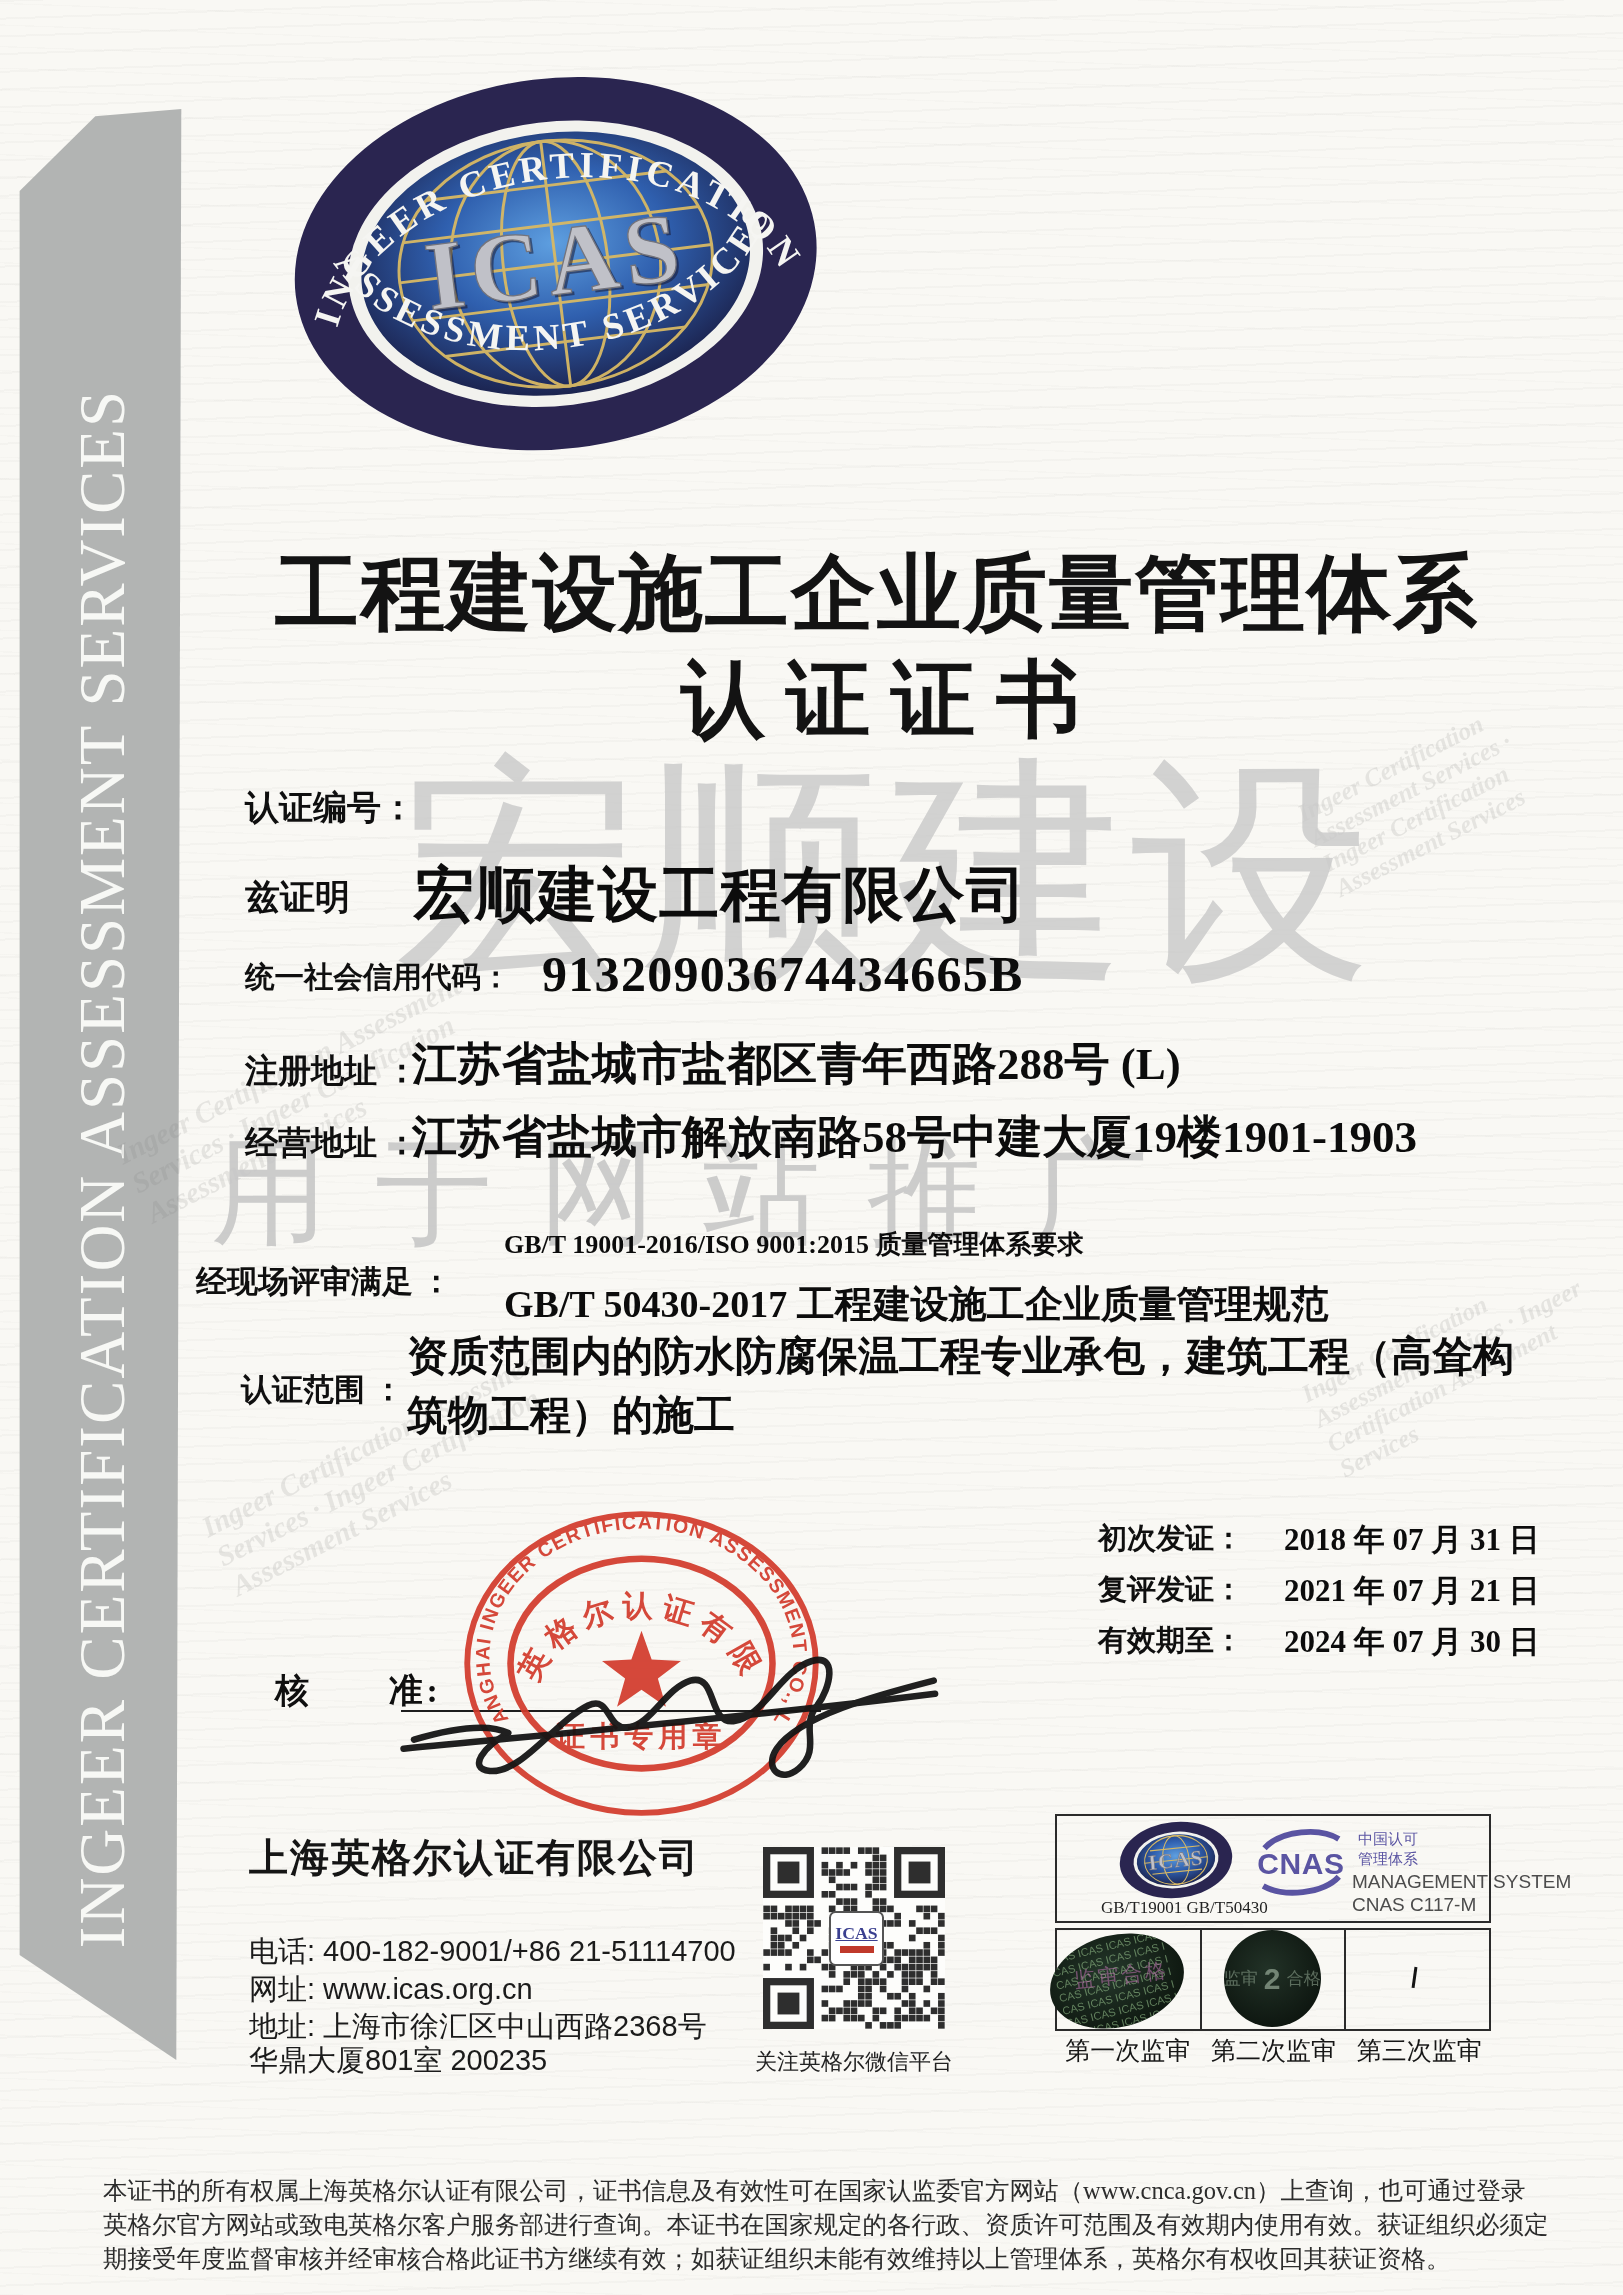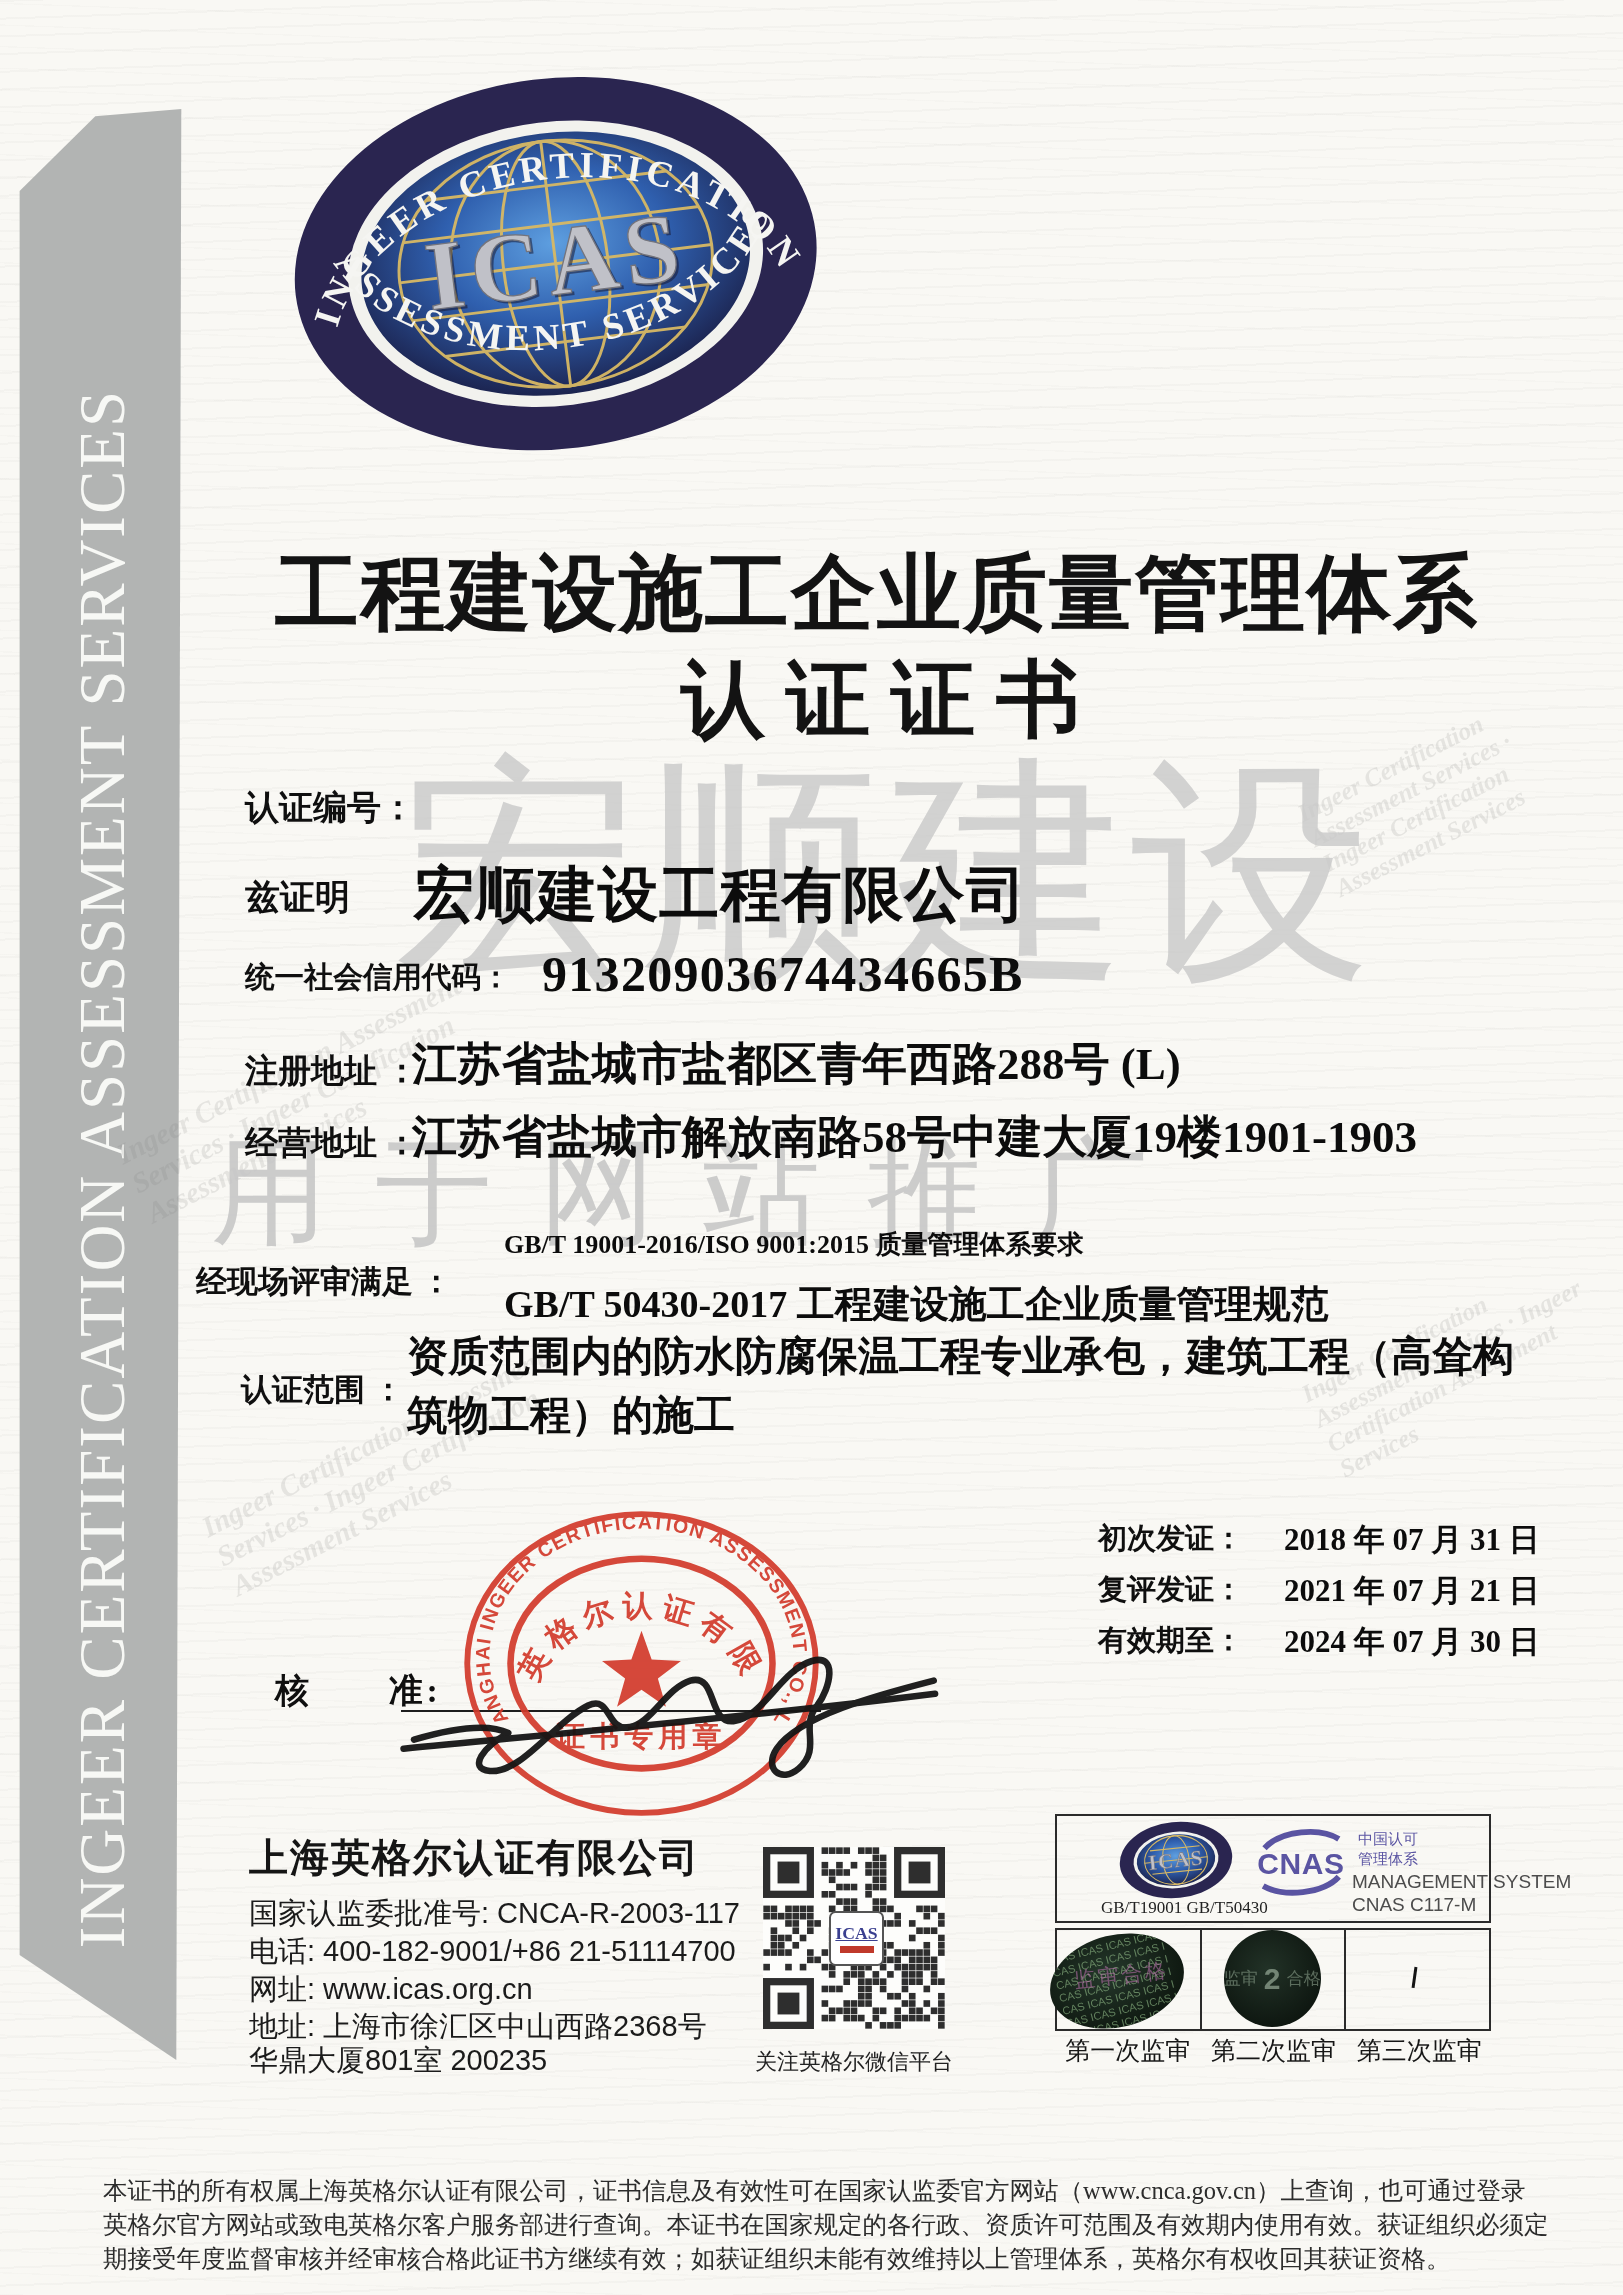--- a/index.html
+++ b/index.html
@@ -206,21 +206,20 @@
     </svg>
 
     <svg id="sig" viewBox="0 0 880 340">
       <g fill="none" stroke="#151515" stroke-width="10" stroke-linecap="round" stroke-linejoin="round" opacity="0.95">
         <path d="M52 248 C120 228 168 224 196 238 C160 258 132 292 168 296 C216 300 266 222 318 196 C352 180 346 232 378 230 C414 226 436 170 474 158 C516 146 500 224 540 220 C586 214 612 142 660 128 C700 116 688 170 668 196 C640 230 676 260 640 292 C612 316 586 292 606 262 C640 212 760 180 846 158"></path>
         <path d="M36 262 C260 240 560 214 848 178"></path>
       </g>
     </svg>
 
     <div class="sans" id="issuer-name">上海英格尔认证有限公司</div>
-    <div class="sans issuer-line" id="il0">国家认监委批准号: CNCA-R-2003-117</div>
     <div class="sans issuer-line" id="il1">电话: 400-182-9001/+86 21-51114700</div>
     <div class="sans issuer-line" id="il2">网址: www.icas.org.cn</div>
     <div class="sans issuer-line" id="il3">地址: 上海市徐汇区中山西路2368号</div>
     <div class="sans issuer-line" id="il4">华鼎大厦801室    200235</div>
 
     <div id="qr-box">
       <svg id="qr-svg" width="182" height="182" viewBox="0 0 278 278">
           <rect x="89.46" y="0.5" width="10.12" height="10.12" fill="#2e2e2e"></rect>
           <rect x="100.58" y="0.5" width="10.12" height="10.12" fill="#2e2e2e"></rect>
           <rect x="111.69999999999999" y="0.5" width="10.12" height="10.12" fill="#2e2e2e"></rect>

